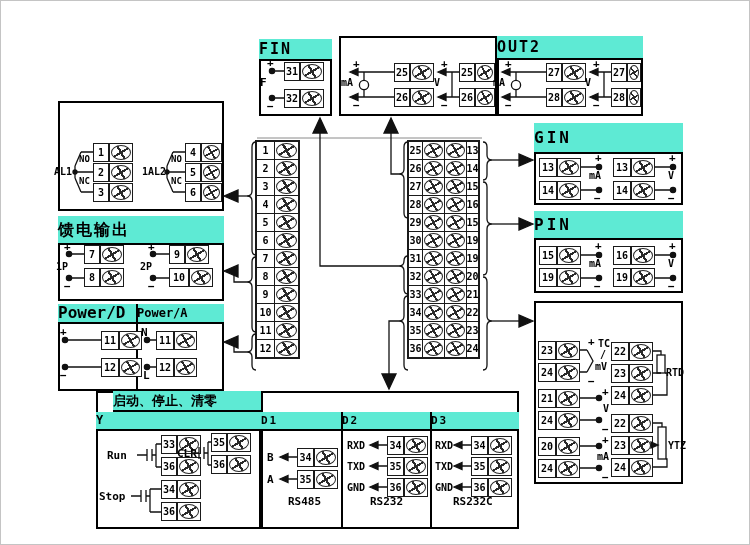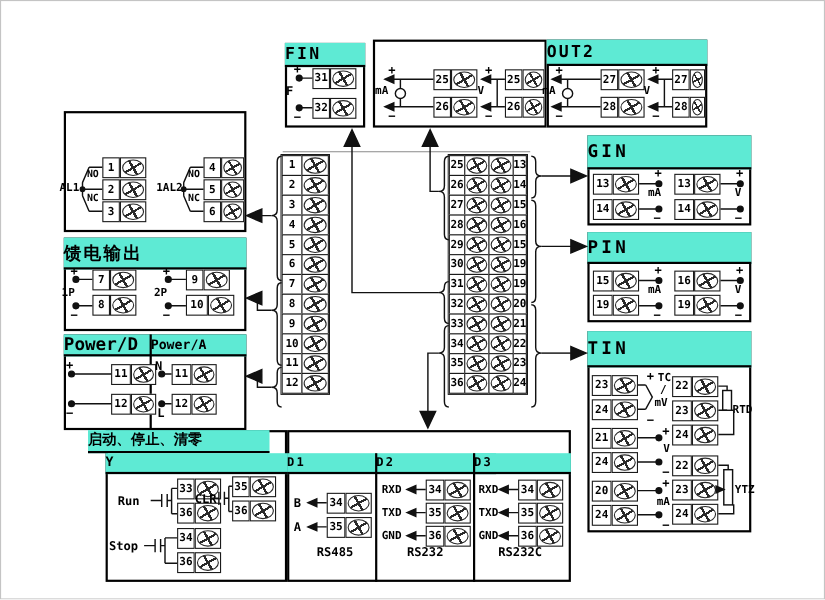--- a/index.html
+++ b/index.html
@@ -41,38 +41,37 @@
 
   <div class="box" style="left:57px;top:215px;width:166px;height:85px;"></div>
   <div class="band cjk" style="left:57px;top:215px;width:166px;height:29px;line-height:27px;font-size:16px;">馈电输出</div>
 
   <div class="box" style="left:57px;top:303px;width:166px;height:87px;"></div>
   <div class="band latin" style="left:57px;top:303px;width:79px;height:20px;line-height:18px;font-size:16px;letter-spacing:0;">Power/D</div>
   <div class="band latin" style="left:136px;top:303px;width:87px;height:20px;line-height:18px;font-size:12px;letter-spacing:0;">Power/A</div>
   <div class="vdiv" style="left:135px;top:303px;width:2px;height:87px;"></div>
 
   <div class="box" style="left:95px;top:390px;width:165px;height:138px;"></div>
-  <div class="band cjk" style="left:79px;top:390px;width:165px;height:21px;line-height:19px;font-size:13px;letter-spacing:0;">启动、停止、清零</div>
+  <div class="band cjk" style="left:112px;top:390px;width:165px;height:21px;line-height:19px;font-size:13px;letter-spacing:0;">启动、停止、清零</div>
   <div class="band latin" style="left:95px;top:411px;width:165px;height:19px;line-height:17px;font-size:12px;">Y</div>
 
   <div class="box" style="left:260px;top:390px;width:258px;height:138px;"></div>
   <div class="band latin" style="left:260px;top:411px;width:81px;height:19px;line-height:17px;font-size:11px;">D1</div>
   <div class="band latin" style="left:341px;top:411px;width:109px;height:19px;line-height:17px;font-size:11px;">D2</div>
   <div class="band latin" style="left:430px;top:411px;width:88px;height:19px;line-height:17px;font-size:11px;">D3</div>
   <div class="vdiv" style="left:340px;top:411px;width:2px;height:117px;"></div>
   <div class="vdiv" style="left:429px;top:411px;width:2px;height:117px;"></div>
 
   <div class="box" style="left:533px;top:122px;width:149px;height:82px;"></div>
   <div class="band latin" style="left:533px;top:122px;width:149px;height:31px;line-height:29px;font-size:16px;letter-spacing:3px;">GIN</div>
 
   <div class="box" style="left:533px;top:210px;width:149px;height:82px;"></div>
   <div class="band latin" style="left:533px;top:210px;width:149px;height:29px;line-height:27px;font-size:16px;letter-spacing:3px;">PIN</div>
 
   <div class="box" style="left:533px;top:300px;width:149px;height:183px;"></div>
-  <div class="band latin" style="left:533px;top:300px;width:149px;height:33px;line-height:31px;font-size:16px;letter-spacing:3px;">TIN</div>
 
   <span class="lab" style="left:266px;top:56px;">+</span>
   <span class="lab" style="left:259px;top:76px;">F</span>
   <span class="lab" style="left:266px;top:100px;">−</span>
   <div class="term" style="left:283px;top:61px;">
       <span class="tnum" style="width:16px">31</span>
       <span class="screw" style="width:24px"></span>
     </div>
   <div class="term" style="left:283px;top:88px;">
       <span class="tnum" style="width:16px">32</span>

